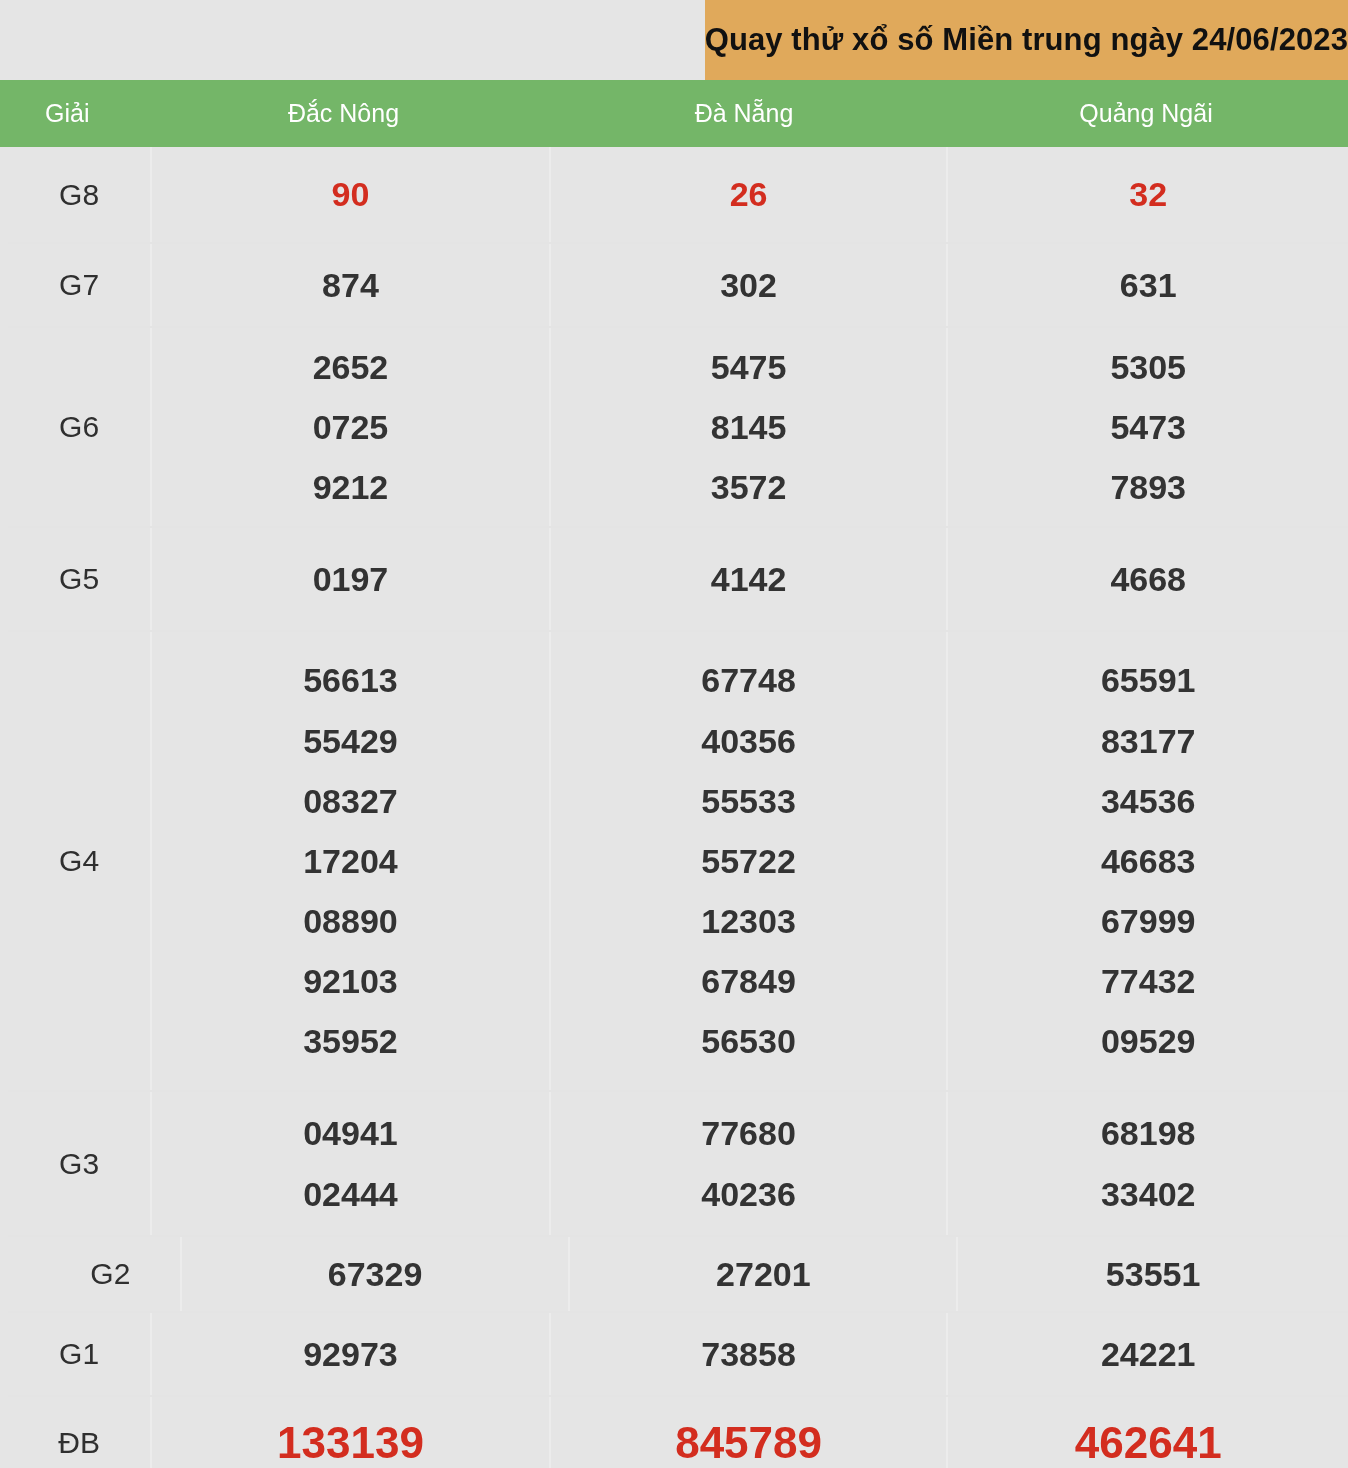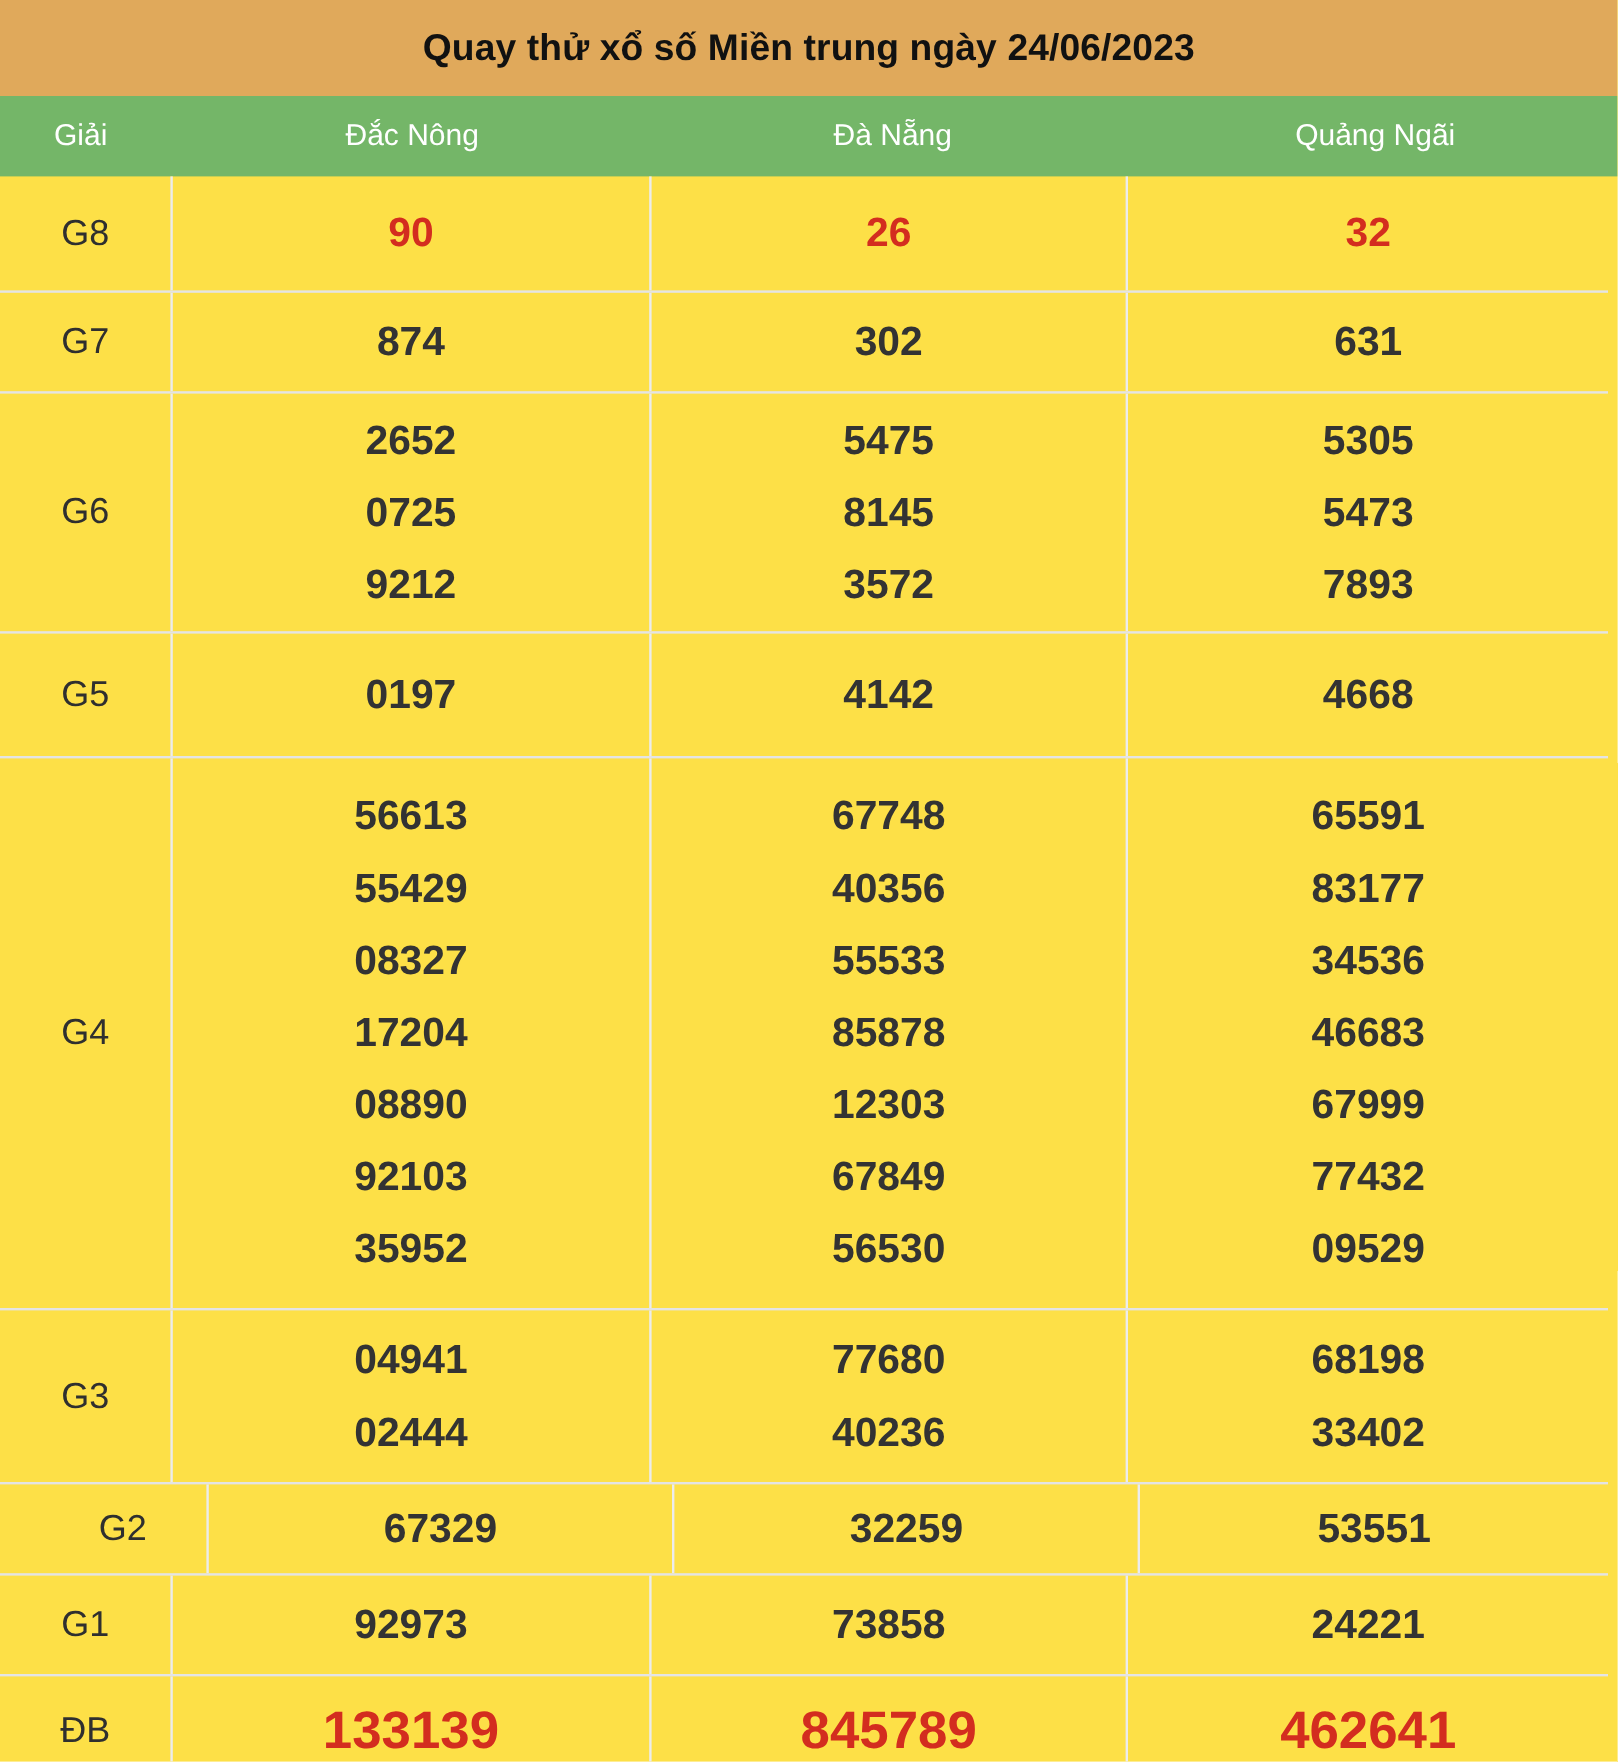--- a/index.html
+++ b/index.html
@@ -6,23 +6,24 @@
   html, body {
     width: 1348px;
     height: 1468px;
     background: #ffffff;
     font-family: "Liberation Sans", sans-serif;
     overflow: hidden;
   }
   .lottery-wrap {
     width: 1348px;
     height: 1468px;
-    background: #fde047;
+    background: #e5e5e5;
     display: flex;
     flex-direction: column;
+    align-items: flex-end;
   }
   
   .title-bar {
     height: 80px;
     background: #e0a95b;
     display: flex;
     align-items: center;
     justify-content: center;
     flex: 0 0 80px;
   }
@@ -187,21 +188,21 @@
         <div class="num">08327</div>
         <div class="num">17204</div>
         <div class="num">08890</div>
         <div class="num">92103</div>
         <div class="num">35952</div>
       </div>
       <div class="cell c2">
         <div class="num">67748</div>
         <div class="num">40356</div>
         <div class="num">55533</div>
-        <div class="num">85878</div>
+        <div class="num">55722</div>
         <div class="num">12303</div>
         <div class="num">67849</div>
         <div class="num">56530</div>
       </div>
       <div class="cell c3">
         <div class="num">65591</div>
         <div class="num">83177</div>
         <div class="num">34536</div>
         <div class="num">46683</div>
         <div class="num">67999</div>
@@ -225,21 +226,21 @@
         <div class="num">33402</div>
       </div>
     </div>
 
     <div class="row r-g2">
       <div class="cell label">G2</div>
       <div class="cell c1">
         <div class="num">67329</div>
       </div>
       <div class="cell c2">
-        <div class="num">32259</div>
+        <div class="num">27201</div>
       </div>
       <div class="cell c3">
         <div class="num">53551</div>
       </div>
     </div>
 
     <div class="row r-g1">
       <div class="cell label">G1</div>
       <div class="cell c1">
         <div class="num">92973</div>

